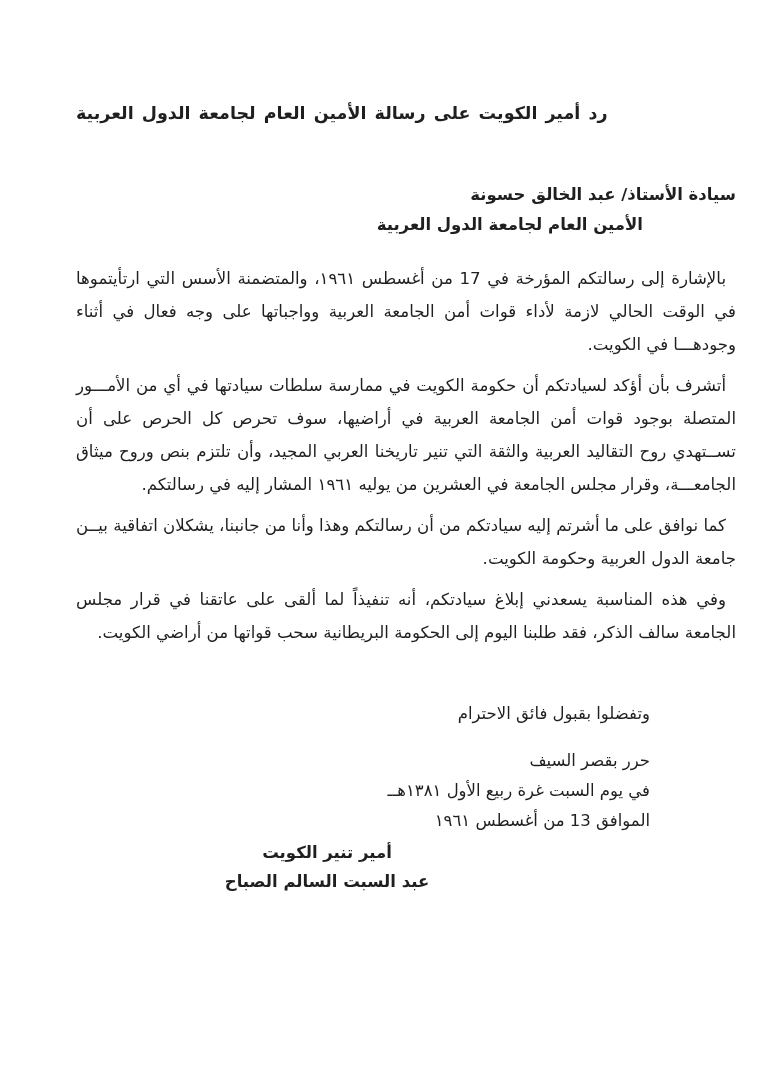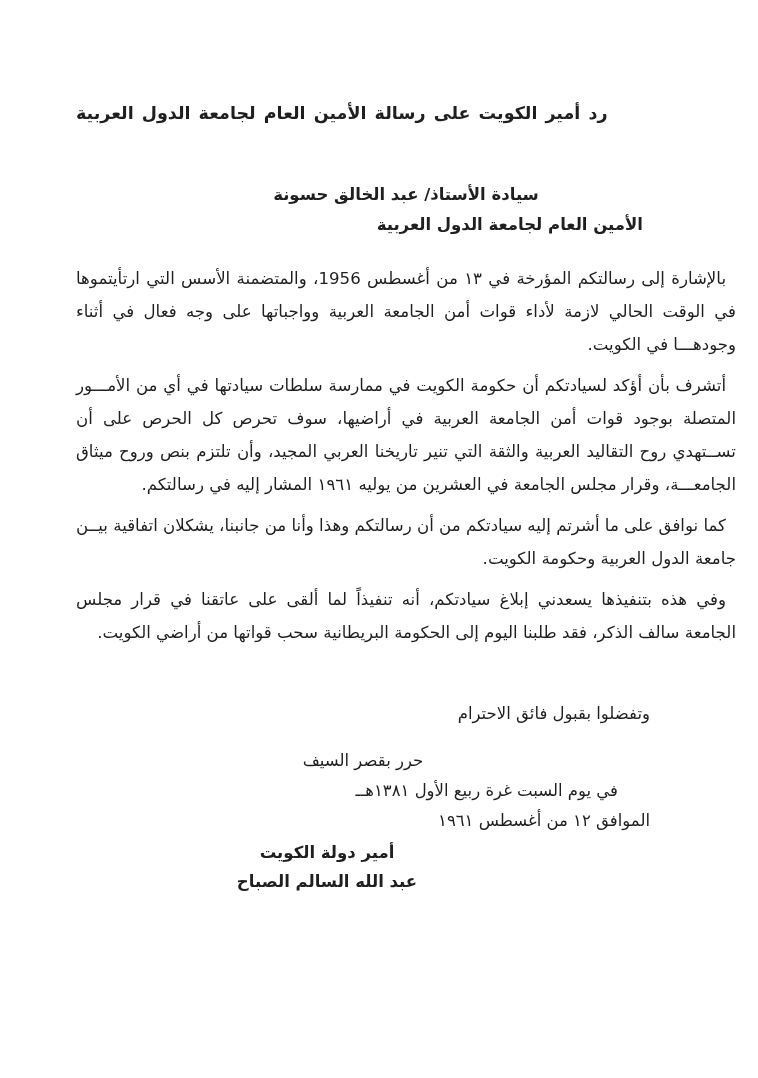--- a/index.html
+++ b/index.html
@@ -24,39 +24,39 @@
     text-align: left;
     line-height: 26px;
     word-spacing: 2px;
   }
   .addressee {
     margin-top: 54px;
     font-size: 16.5px;
     font-weight: 700;
     line-height: 30px;
   }
-  .addressee .addressee-name { text-align: center; }
+  .addressee .addressee-name { text-align: right; }
   .addressee .addressee-role { text-align: right; margin-right: 93px; }
   .body-text {
     margin-top: 22px;
     font-size: 16.6px;
     line-height: 33px;
     text-align: justify;
   }
   .body-text p {
     text-indent: 10px;        
     margin: 0 0 8px 0;
   }
   .closing {
     font-size: 16.5px;
     line-height: 30px;
   }
   .closing .salutation { margin-top: 50px; margin-right: 86px; text-align: right; }
-  .closing .written-at  { margin-top: 17px; margin-right: 86px; text-align: center; }
-  .closing .hijri-date  { margin-right: 118px; text-align: right; }
+  .closing .written-at  { margin-top: 17px; margin-right: 86px; text-align: right; }
+  .closing .hijri-date  { margin-right: 86px; text-align: right; }
   .closing .gregorian-date { margin-right: 86px; text-align: right; }
   .signature {
     width: 240px;
     margin-right: 289px;  
     margin-top: 2px;
     font-size: 16.5px;
     font-weight: 700;
     line-height: 29px;
     text-align: center;
   }
@@ -67,31 +67,31 @@
 <div class="page">
 
   <h1 class="doc-title">رد أمير الكويت على رسالة الأمين العام لجامعة الدول العربية</h1>
 
   <div class="addressee">
     <div class="addressee-name">سيادة الأستاذ/ عبد الخالق حسونة</div>
     <div class="addressee-role">الأمين العام لجامعة الدول العربية</div>
   </div>
 
   <div class="body-text">
-    <p>بالإشارة إلى رسالتكم المؤرخة في ١٣ من أغسطس 1956، والمتضمنة الأسس التي ارتأيتموها في الوقت الحالي لازمة لأداء قوات أمن الجامعة العربية وواجباتها على وجه فعال في أثناء وجودهـــا في الكويت.</p>
+    <p>بالإشارة إلى رسالتكم المؤرخة في 17 من أغسطس ١٩٦١، والمتضمنة الأسس التي ارتأيتموها في الوقت الحالي لازمة لأداء قوات أمن الجامعة العربية وواجباتها على وجه فعال في أثناء وجودهـــا في الكويت.</p>
     <p>أتشرف بأن أؤكد لسيادتكم أن حكومة الكويت في ممارسة سلطات سيادتها في أي من الأمـــور المتصلة بوجود قوات أمن الجامعة العربية في أراضيها، سوف تحرص كل الحرص على أن تســتهدي روح التقاليد العربية والثقة التي تنير تاريخنا العربي المجيد، وأن تلتزم بنص وروح ميثاق الجامعـــة، وقرار مجلس الجامعة في العشرين من يوليه ١٩٦١ المشار إليه في رسالتكم.</p>
     <p>كما نوافق على ما أشرتم إليه سيادتكم من أن رسالتكم وهذا وأنا من جانبنا، يشكلان اتفاقية بيــن جامعة الدول العربية وحكومة الكويت.</p>
-    <p>وفي هذه بتنفيذها يسعدني إبلاغ سيادتكم، أنه تنفيذاً لما ألقى على عاتقنا في قرار مجلس الجامعة سالف الذكر، فقد طلبنا اليوم إلى الحكومة البريطانية سحب قواتها من أراضي الكويت.</p>
+    <p>وفي هذه المناسبة يسعدني إبلاغ سيادتكم، أنه تنفيذاً لما ألقى على عاتقنا في قرار مجلس الجامعة سالف الذكر، فقد طلبنا اليوم إلى الحكومة البريطانية سحب قواتها من أراضي الكويت.</p>
   </div>
 
   <div class="closing">
     <div class="salutation">وتفضلوا بقبول فائق الاحترام</div>
     <div class="written-at">حرر بقصر السيف</div>
     <div class="hijri-date">في يوم السبت غرة ربيع الأول ١٣٨١هــ</div>
-    <div class="gregorian-date">الموافق ١٢ من أغسطس ١٩٦١</div>
+    <div class="gregorian-date">الموافق 13 من أغسطس ١٩٦١</div>
   </div>
 
   <div class="signature">
-    <div>أمير دولة الكويت</div>
-    <div>عبد الله السالم الصباح</div>
+    <div>أمير تنير الكويت</div>
+    <div>عبد السبت السالم الصباح</div>
   </div>
 
 </div>
 
 </body></html>

